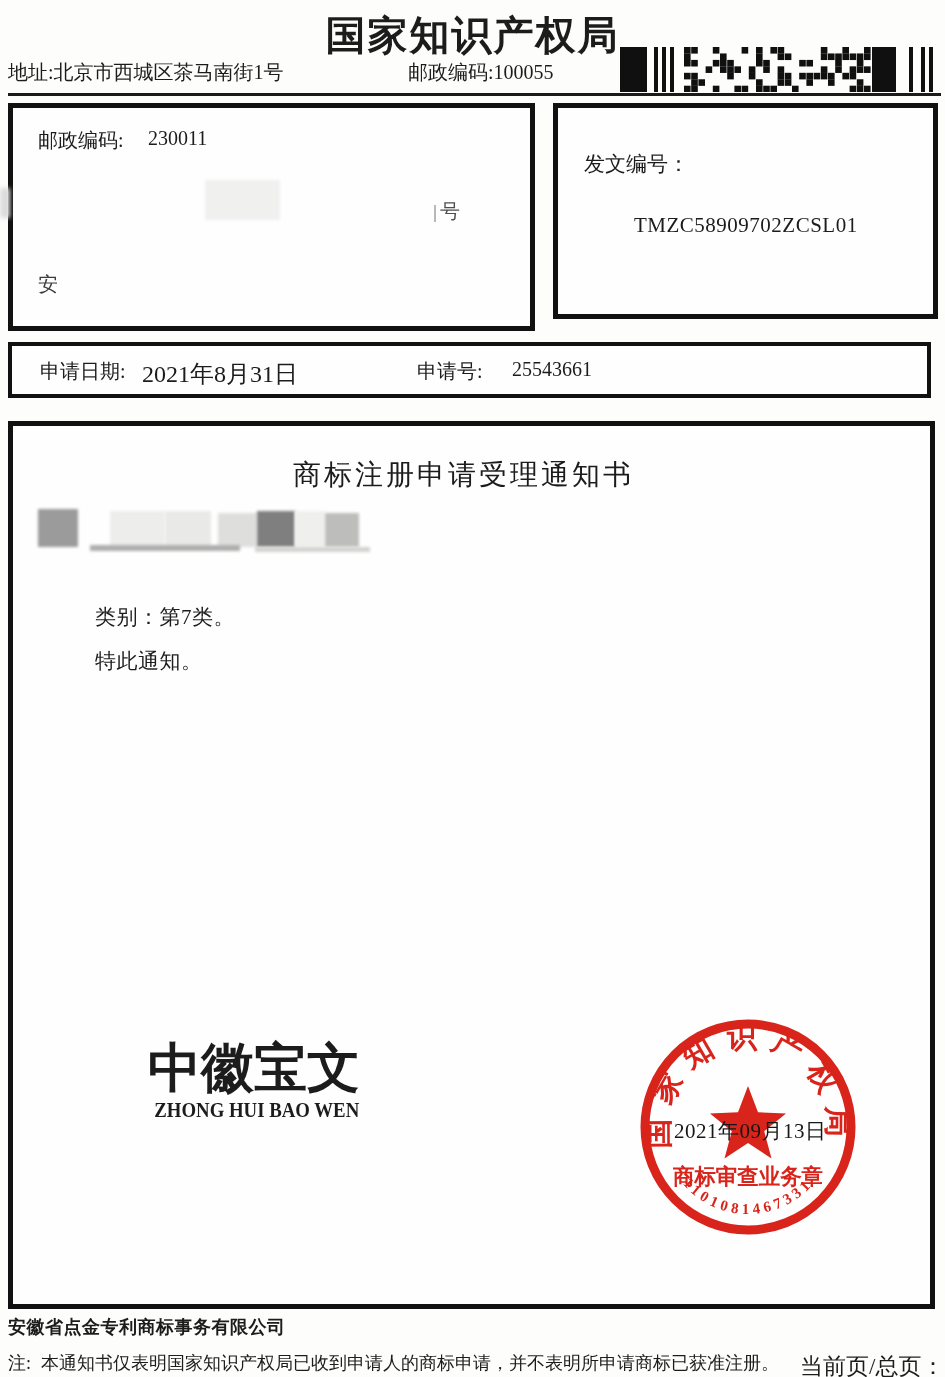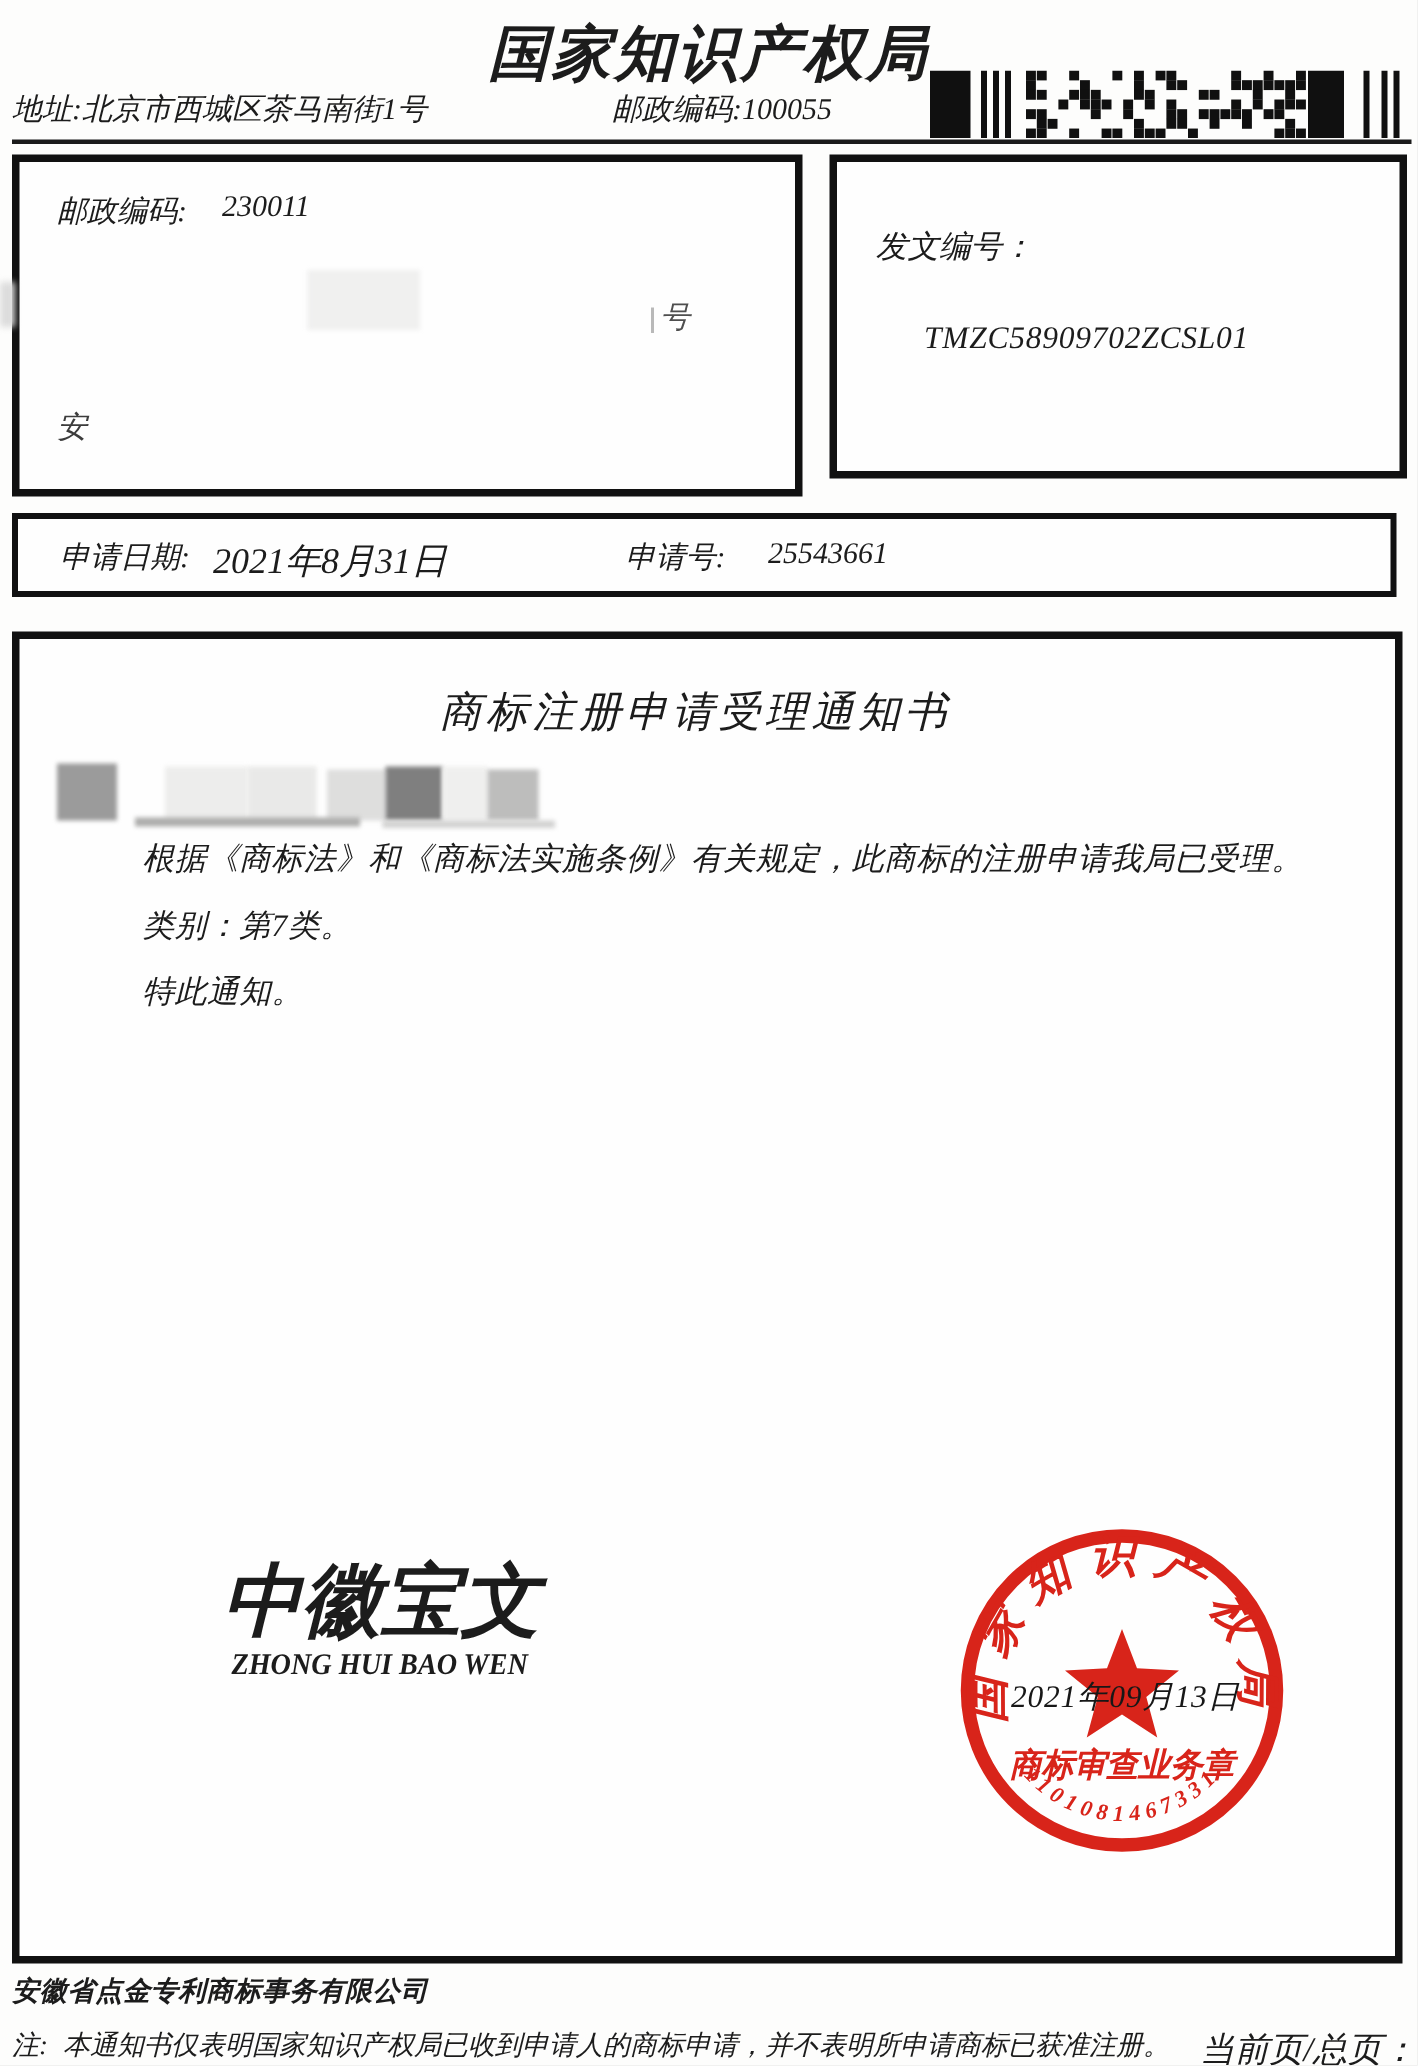--- a/index.html
+++ b/index.html
@@ -2,41 +2,41 @@
 <html><head>
 <meta charset="utf-8">
 <style>
   * { margin:0; padding:0; box-sizing:border-box; }
   html,body { background:#e8e8e8; }
   .page {
     position:relative; width:945px; height:1377px; margin:0 auto;
     background:#fdfdfc; overflow:hidden; color:#1c1c1c;
     font-family:"Liberation Serif","DejaVu Serif",serif;
   }
-  .abs { position:absolute;font-style:italic; }
+  .abs { position:absolute; }
   .agency-title { left:0; right:0; top:8px; text-align:center; font-size:40px; font-weight:700; letter-spacing:2px; }
   .hq-address { left:8px; top:59px; font-size:20px; }
   .hq-postal { left:408px; top:59px; font-size:20px; }
   .barcode-wrap { left:620px; top:47px; width:321px; height:45px; }
   .barcode-wrap svg { width:100%; height:100%; display:block; }
   .barcode-wrap rect { fill:#101010; }
   .header-rule { left:8px; top:93px; width:933px; height:3px; background:#1b1b1b; }
 
   .recipient-box { left:8px; top:103px; width:527px; height:228px; border:5px solid #111; background:#fefefe; }
   .rcp-postal-label { left:25px; top:19px; font-size:20px; }
   .rcp-postal-value { left:135px; top:19px; font-size:20px; }
   .rcp-blur { left:192px; top:72px; width:75px; height:40px; background:#f0f0ef; filter:blur(2px); }
   .rcp-num-stroke { left:421px; top:97px; width:2px; height:17px; background:#b9b9b9; }
   .rcp-addr-frag { left:427px; top:90px; font-size:20px; color:#4e4e4e; }
   .rcp-name-frag { left:25px; top:163px; font-size:20px; color:#3c3c3c; }
   .edge-smudge { left:0; top:188px; width:10px; height:30px; background:#dcdcdc; filter:blur(2px); }
 
   .dispatch-box { left:553px; top:103px; width:385px; height:216px; border:5px solid #111; background:#fefefe; }
   .disp-label { left:26px; top:42px; font-size:21px; }
-  .disp-value { left:58px; top:105px; font-size:21px; letter-spacing:0.5px; }
+  .disp-value { left:76px; top:105px; font-size:21px; letter-spacing:0.5px; }
 
   .approw-box { left:8px; top:342px; width:923px; height:56px; border:4px solid #111; background:#fefefe; }
   .app-date-label { left:28px; top:12px; font-size:20px; }
   .app-date-value { left:130px; top:12px; font-size:24px; }
   .app-no-label { left:405px; top:12px; font-size:20px; }
   .app-no-value { left:500px; top:12px; font-size:20px; }
 
   .main-box { left:8px; top:421px; width:927px; height:888px; border:5px solid #111; background:#fefefe; }
   .notice-title { left:0; right:16px; top:30px; text-align:center; font-size:28px; letter-spacing:3px; }
 
@@ -197,21 +197,20 @@
     <div class="abs redact rd-a"></div>
     <div class="abs redact rd-b"></div>
     <div class="abs redact rd-c"></div>
     <div class="abs redact rd-d"></div>
     <div class="abs redact rd-e"></div>
     <div class="abs redact rd-f"></div>
     <div class="abs redact rd-g"></div>
     <div class="abs redact rd-h"></div>
     <div class="abs redact rd-i"></div>
 
-    <div class="abs body-line bl-1">根据《商标法》和《商标法实施条例》有关规定，此商标的注册申请我局已受理。</div>
     <div class="abs body-line bl-2">类别：第7类。</div>
     <div class="abs body-line bl-3">特此通知。</div>
 
     <div class="abs trademark-block">
       <div class="tm-cn">中徽宝文</div>
       <div class="tm-py">ZHONG HUI BAO WEN</div>
     </div>
   </div>
 
   <div class="abs seal-wrap">

